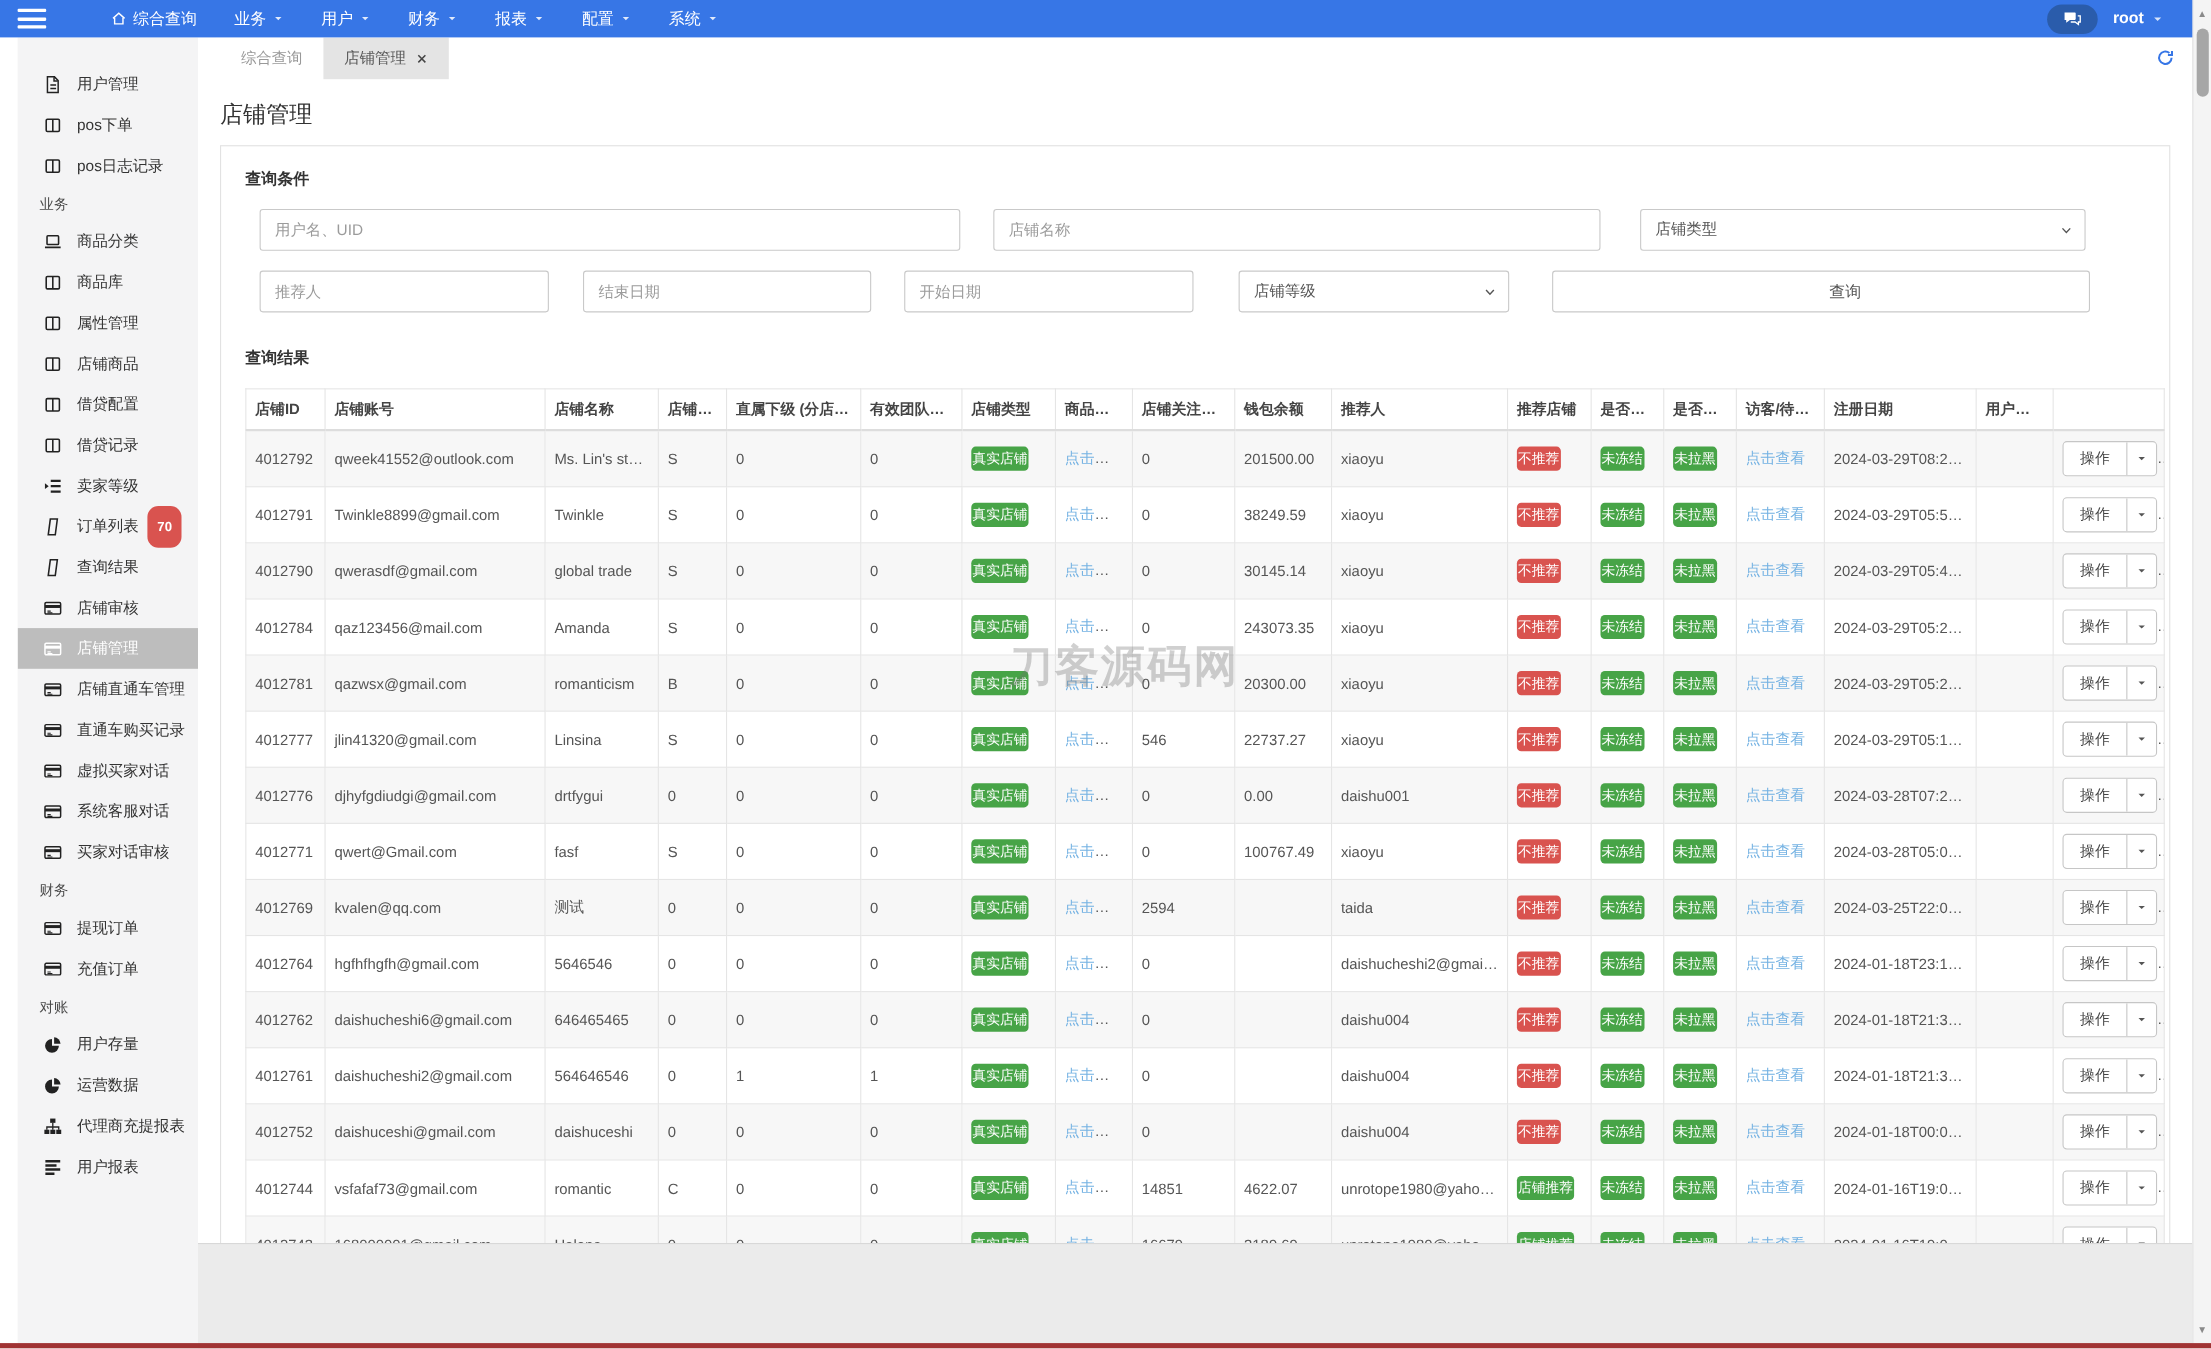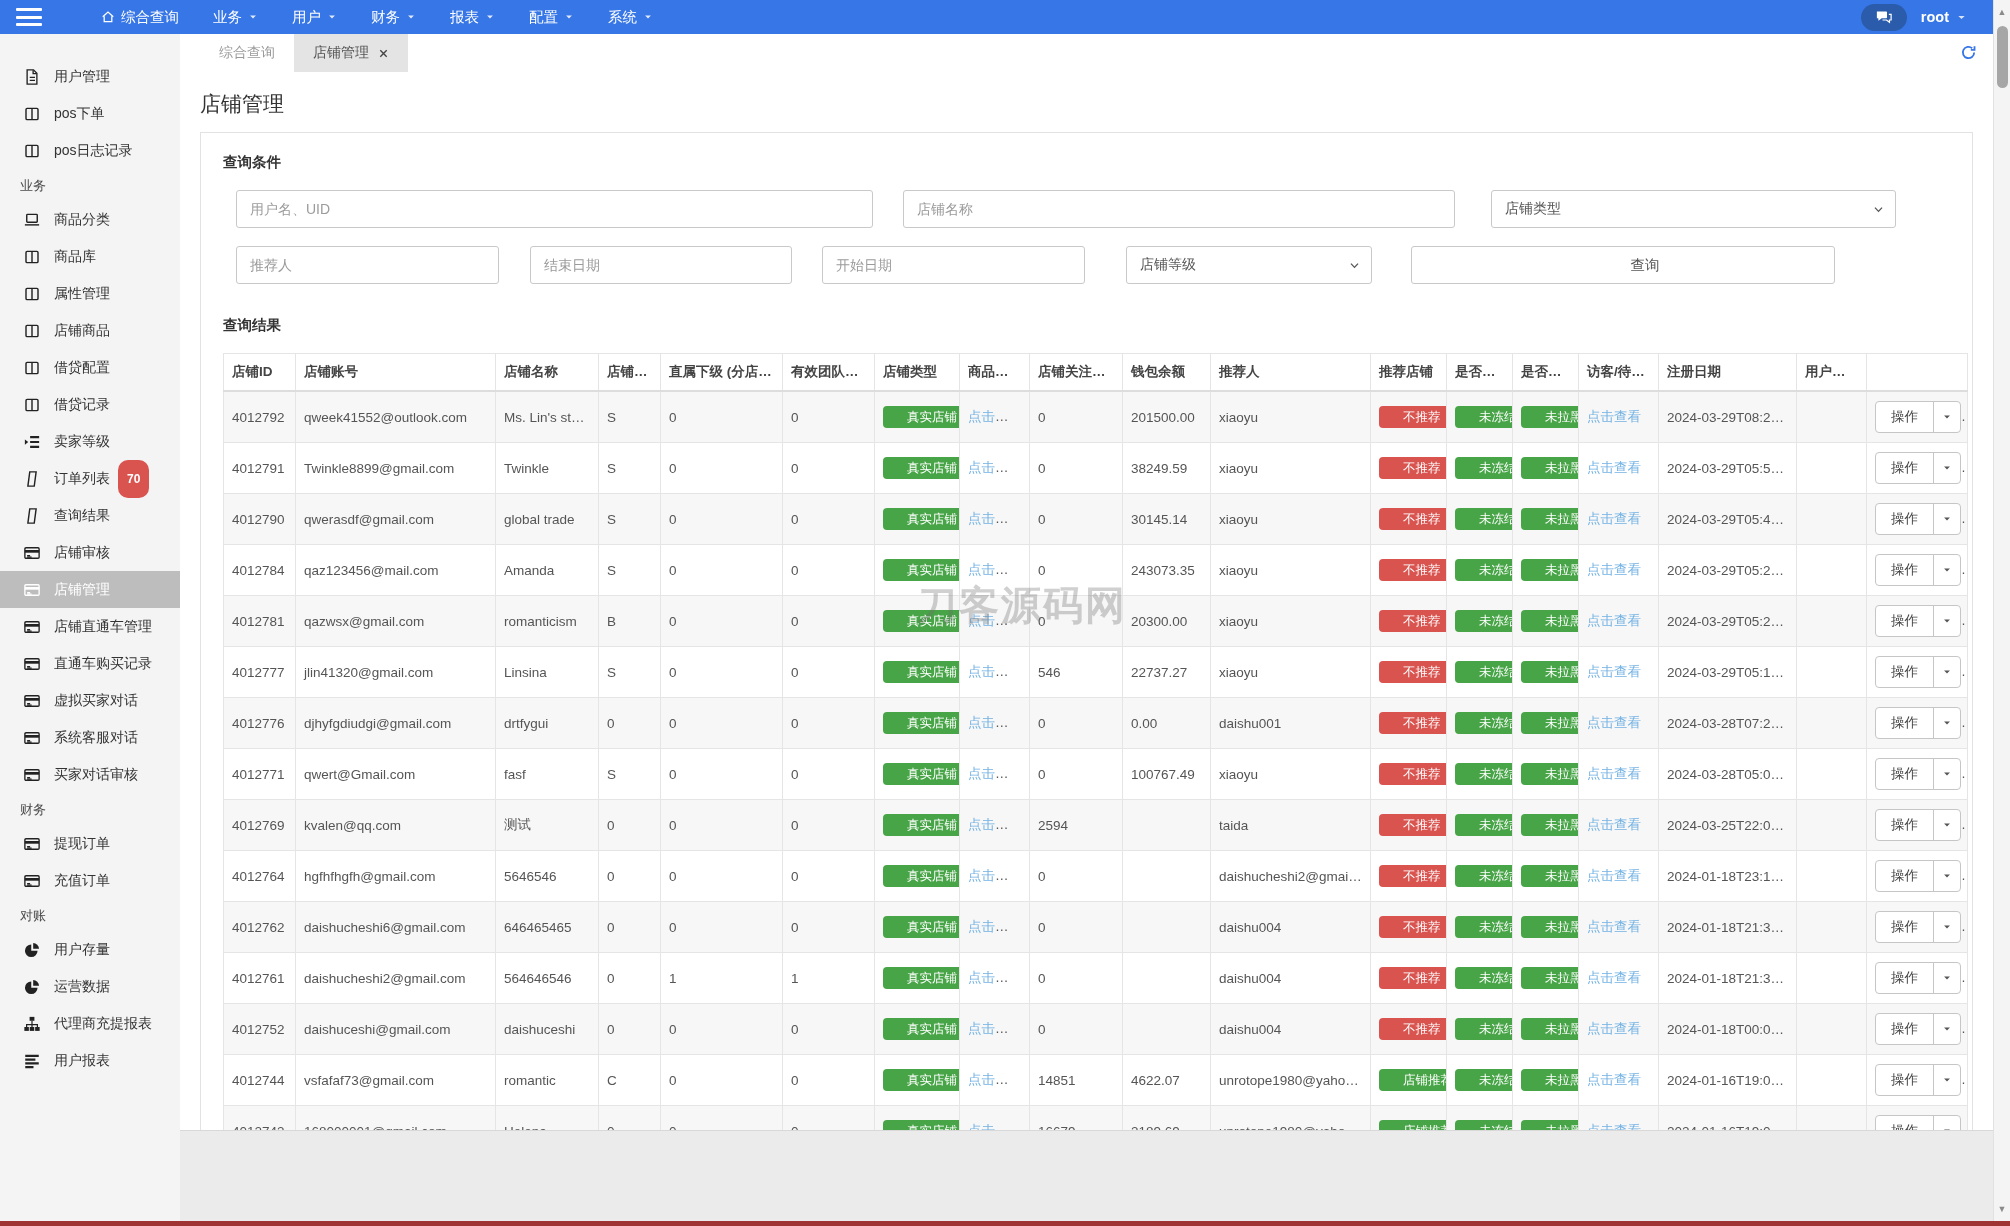--- a/index.html
+++ b/index.html
@@ -20,21 +20,21 @@
   .nav-item .icon{width:14px;height:14px;display:inline-flex;}
   .nav-item .caret{width:10px;height:10px;display:inline-flex;opacity:.85;}
   .nav-right{margin-left:auto;display:flex;align-items:center;gap:14px;margin-right:26px;}
   .chat-pill{width:46px;height:27px;border-radius:14px;background:var(--nav-dark);display:flex;align-items:center;justify-content:center;cursor:pointer;}
   .chat-pill .icon{width:18px;height:18px;color:#fff;display:inline-flex;}
   .user-menu{display:flex;align-items:center;gap:7px;font-size:14.5px;font-weight:bold;cursor:pointer;}
   .user-menu .caret{width:11px;height:11px;opacity:.8;display:inline-flex;}
   svg{width:100%;height:100%;display:block;}
 
   
-  .sidebar{position:absolute;left:0;top:34px;bottom:0;width:180px;background:var(--side-bg);padding-top:24px;overflow:hidden;}
+  .sidebar{position:absolute;left:16px;top:34px;bottom:0;width:180px;background:var(--side-bg);padding-top:24px;overflow:hidden;}
   .side-item{height:37px;display:flex;align-items:center;padding-left:23px;font-size:14px;color:#333;cursor:pointer;white-space:nowrap;}
   .side-item .icon{width:18px;height:18px;margin-right:13px;color:#222;flex:none;display:inline-flex;}
   .side-item.active{background:var(--side-active);color:#fff;}
   .side-item.active .icon{color:#fff;}
   .side-header{height:30px;display:flex;align-items:center;padding-left:20px;font-size:13px;color:#4a4a4a;margin-top:2px;}
   .side-badge{margin-left:8px;background:var(--red);color:#fff;font-size:12px;font-weight:bold;
               padding:11px 9px;border-radius:10px;line-height:16px;}
 
   
   .main{position:absolute;left:180px;top:34px;right:17px;bottom:0;background:#fff;overflow:hidden;}
@@ -58,21 +58,21 @@
   .f-select{display:flex;align-items:center;justify-content:space-between;padding:0 10px 0 13px;cursor:pointer;color:#555;}
   .f-select .icon{width:13px;height:13px;color:#555;display:inline-flex;}
   .f-button{cursor:pointer;color:#555;font-size:14.5px;}
 
   
   table.grid{border-collapse:collapse;table-layout:fixed;margin-top:2px;font-size:13.5px;color:#555;}
   table.grid th,table.grid td{border:1px solid #e5e5e5;padding:9px 8px;text-align:left;vertical-align:middle;
     overflow:hidden;white-space:nowrap;text-overflow:ellipsis;}
   table.grid th{font-weight:bold;color:#444;background:#fff;border-bottom:2px solid #ddd;}
   table.grid tbody tr:nth-child(odd){background:#f7f7f7;}
-  .badge{display:inline-block;padding:4px 24px;border-radius:4px;color:#fff;font-size:12.5px;line-height:14px;}
+  .badge{display:inline-block;padding:4px 1px;border-radius:4px;color:#fff;font-size:12.5px;line-height:14px;}
   .badge.green{background:var(--green);}
   .badge.red{background:var(--red);}
   .view-link{color:var(--link);cursor:pointer;}
   .act-btn{display:inline-flex;border:1px solid #c6c6c6;border-radius:4px;background:#fff;color:#444;
            font-size:13.5px;overflow:hidden;cursor:pointer;}
   .act-main{padding:6px 15px;font-family:Liberation Serif, serif;}
   .act-caret{padding:6px 8px;border-left:1px solid #c6c6c6;display:flex;align-items:center;}
   .act-caret .icon{width:10px;height:10px;color:#555;display:inline-flex;}
 
   
@@ -466,21 +466,21 @@
             <input class="f-input" placeholder="结束日期" style="width: 262px; margin-left: 31px;">
             <input class="f-input" placeholder="开始日期" style="width: 263px; margin-left: 30px;">
             <div class="f-select" style="width: 246px; margin-left: 41px;">
               <span>店铺等级</span>
               <span class="icon">
                 <svg viewBox="0 0 24 24" fill="none" stroke="currentColor" stroke-width="2.4">
                   <path d="M5.5 8.5 12 15.5 18.5 8.5"></path>
                 </svg>
               </span>
             </div>
-            <button class="f-button" style="width: 424px; margin-left: 39px; padding-left: 44px;">查询</button>
+            <button class="f-button" style="width: 489px; margin-left: 39px; padding-left: 44px;">查询</button>
           </div>
 
         <div class="sec-title results-title">查询结果</div>
         <table class="grid" style="width: 1744px;">
           <colgroup id="cols">
               <col style="width: 72px;">
               <col style="width: 200px;">
               <col style="width: 103px;">
               <col style="width: 62px;">
               <col style="width: 122px;">

